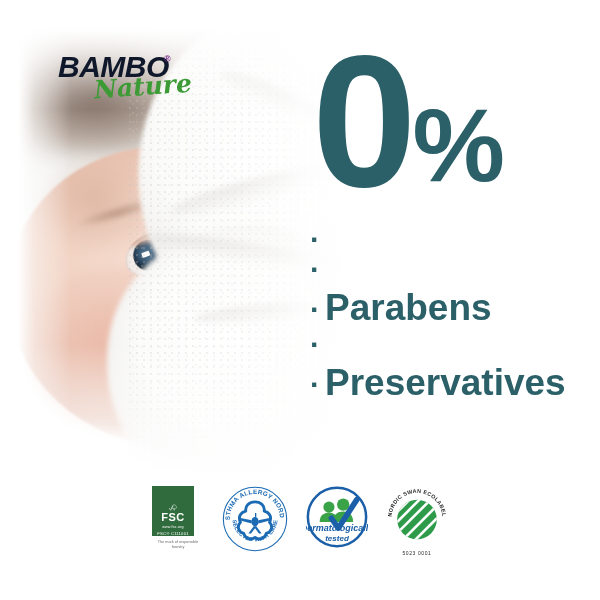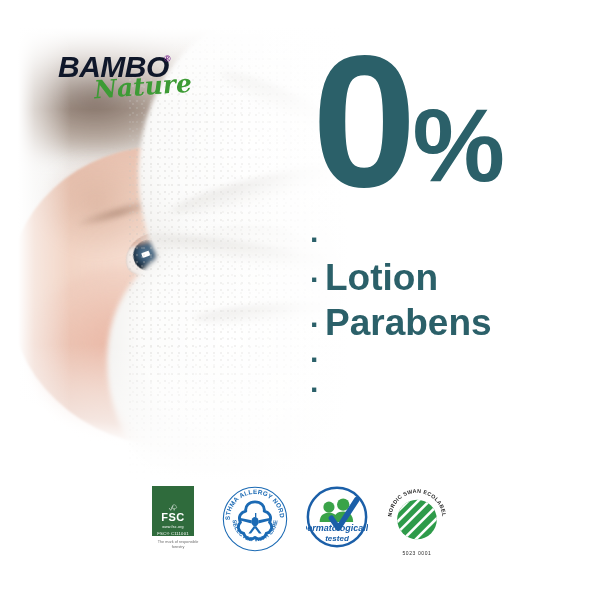--- a/index.html
+++ b/index.html
@@ -368,31 +368,31 @@
     <span class="zero">0</span>
     <span class="percent">%</span>
   </div>
 
   <div class="claims">
     <div class="claim">
       <span class="bullet">·</span>
     </div>
     <div class="claim">
       <span class="bullet">·</span>
-      <span>Lotion</span>
     </div>
     <div class="claim">
       <span class="bullet">·</span>
       <span>Parabens</span>
     </div>
     <div class="claim">
       <span class="bullet">·</span>
     </div>
     <div class="claim">
       <span class="bullet">·</span>
+      <span>Preservatives</span>
     </div>
   </div>
 
   <div class="badges">
 
     <div class="badge">
       <div class="fsc-box">
         <svg class="fsc-mark" viewBox="0 0 26 21">
           <path d="M2 13 L6 19 L13 6" fill="none" stroke="#ffffff" stroke-width="1.8" stroke-linecap="round" stroke-linejoin="round"></path>
           <path d="M16.5 2.2 C19.6 2.2 21.8 4.3 21.8 6.9 C23.2 7.4 24 8.6 24 10 C24 11.9 22.4 13.3 20.4 13.3 L17.4 13.3 L17.4 18.6 L15.4 18.6 L15.4 13.3 L12.6 13.3 C10.7 13.3 9.2 11.9 9.2 10.1 C9.2 8.7 10 7.5 11.3 7 C11.3 4.3 13.5 2.2 16.5 2.2 Z" fill="none" stroke="#ffffff" stroke-width="1.3" stroke-linejoin="round"></path>

